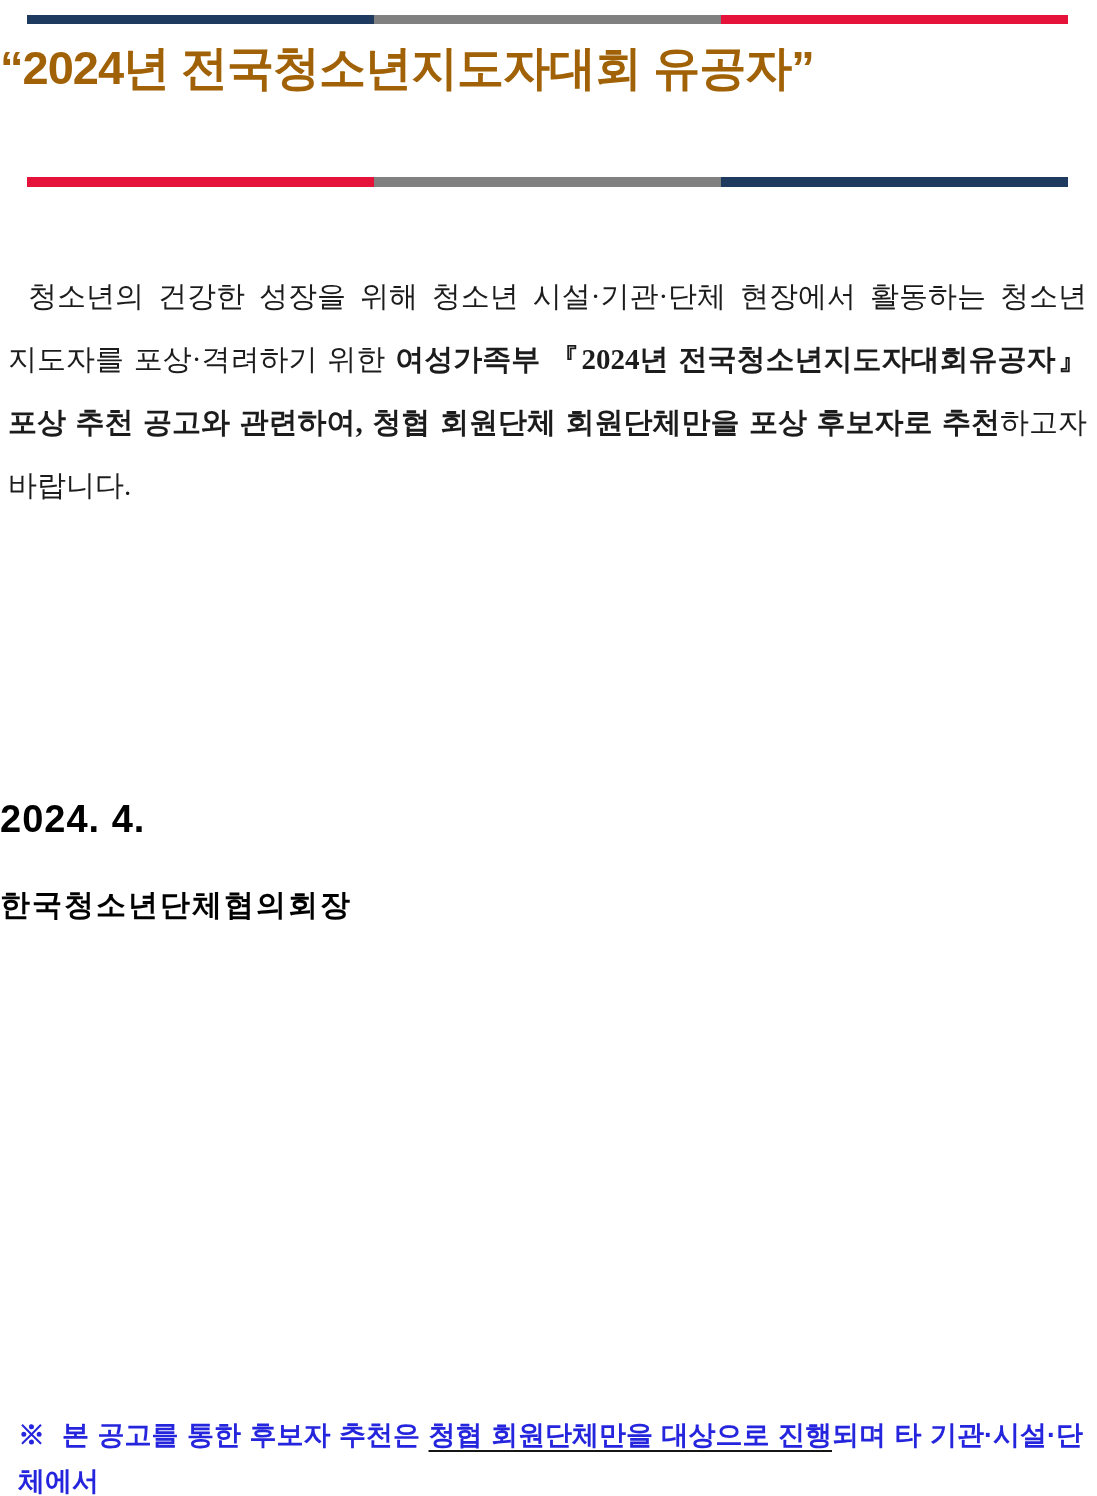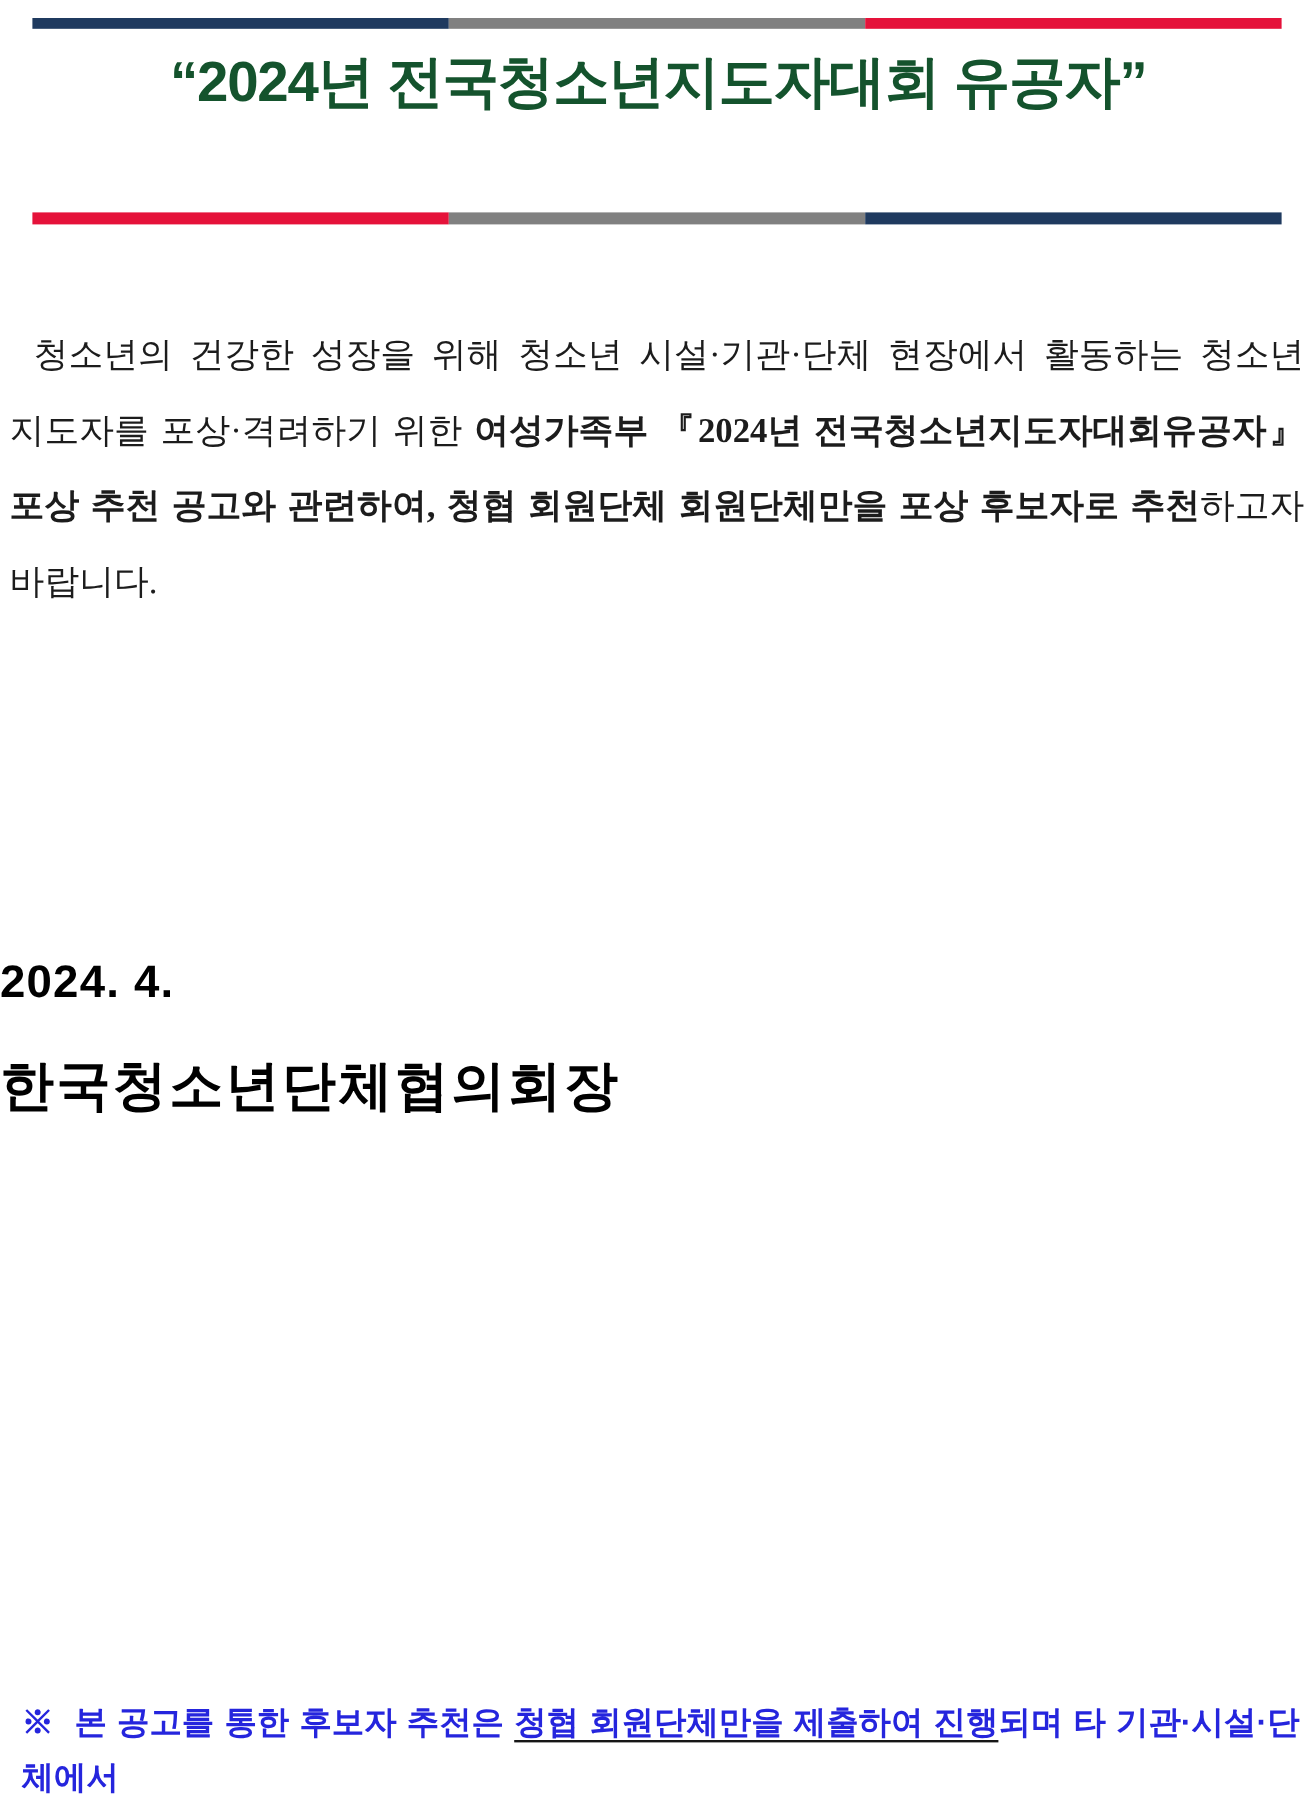--- a/index.html
+++ b/index.html
@@ -25,26 +25,25 @@
   .navy { background: #1f3a5f; }
   .gray { background: #808080; }
   .red  { background: #e5123a; }
 
   
   .title {
     position: absolute;
     top: 34px;
     left: 0;
     width: 100%;
-    text-align: center;
     font-family: "Liberation Sans", sans-serif;
     font-weight: 700;
     font-size: 47px;
     line-height: 68px;
-    color: #14532d;
+    color: #a16207;
     letter-spacing: -1px;
   }
 
   
   .bodytext {
     position: absolute;
     top: 265px;
     left: 8px;
     right: 10px;
     font-size: 29px;
@@ -61,21 +60,21 @@
     position: absolute;
     top: 795px;
     left: 0;
     width: 100%;
     text-align: left;
     font-family: "Liberation Sans", sans-serif;
     font-weight: 700;
     color: #000;
   }
   .date   { font-size: 38px; line-height: 48px; letter-spacing: 1px; }
-  .signer { margin-top: 34px; font-size: 45px; line-height: 56px; letter-spacing: 2px; }
+  .signer { margin-top: 34px; font-size: 30px; line-height: 56px; letter-spacing: 2px; }
 
   
   .footnote {
     position: absolute;
     top: 1412px;
     left: 18px;
     right: 14px;
     font-family: "Liberation Sans", sans-serif;
     font-weight: 700;
     font-size: 27px;
@@ -118,17 +117,17 @@
     <div class="bline just"><span class="b">포상 추천 공고와 관련하여, 청협 회원단체 회원단체만을 포상 후보자로 추천</span><span>하고자</span></div>
     <div class="bline"><span>바랍니다.</span></div>
   </div>
 
   <div class="closing">
     <div class="date">2024. 4.</div>
     <div class="signer">한국청소년단체협의회장</div>
   </div>
 
   <div class="footnote">
-    <div class="fline1"><span class="marker">※</span><span>본 공고를 통한 후보자 추천은 </span><span class="u">청협 회원단체만을 제출하여 진행</span><span>되며 타 기관·시설·단체에서</span></div>
+    <div class="fline1"><span class="marker">※</span><span>본 공고를 통한 후보자 추천은 </span><span class="u">청협 회원단체만을 대상으로 진행</span><span>되며 타 기관·시설·단체에서</span></div>
 
   </div>
 
 </div>
 
 </body></html>

